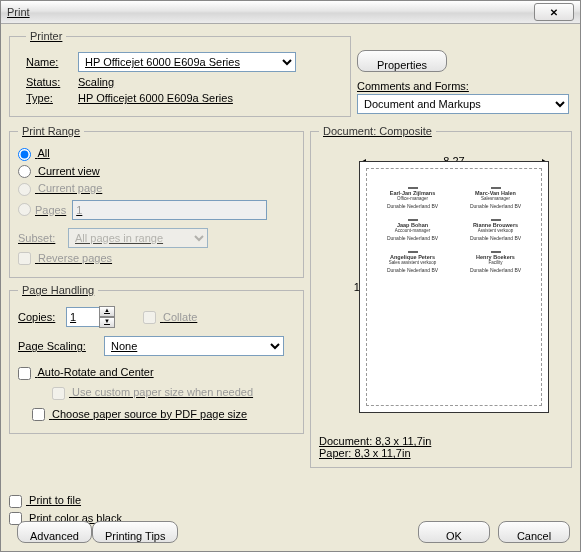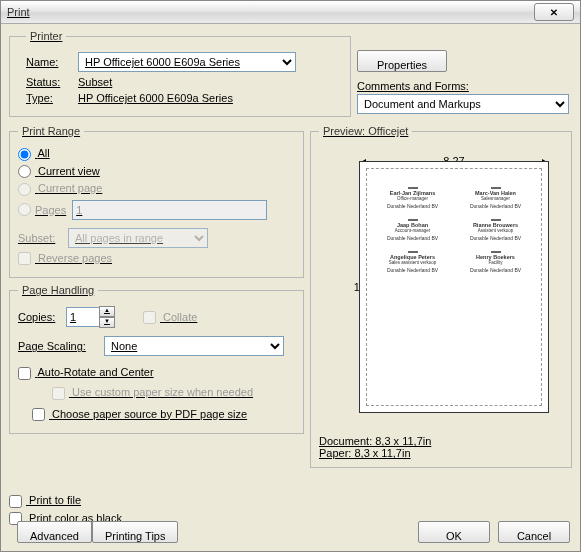--- a/index.html
+++ b/index.html
@@ -75,21 +75,21 @@
     font-size:11px;
     padding:0 3px;
     box-sizing:border-box;
   }
   button.btn {
     border:1px solid #888;
     background:linear-gradient(#fdfdfd,#e4e4e4);
     height:22px;
     font-size:11px;
     padding:8px 12px;
-    border-radius:2px;
+    border-radius:8px;
   }
   .disabled, .disabled * { color:#9a9a9a !important; }
   input[disabled].txt, select[disabled].combo {
     background:#efefef;
     color:#9a9a9a;
   }
   .top-row { display:flex; }
   .printer-box { flex:1; margin-right:6px;padding-left:16px; }
   .right-col { width:215px; padding-top:20px; }
   .grp-label { margin:2px 0 2px 0; }
@@ -193,21 +193,21 @@
       <fieldset class="printer-box">
         <legend>Printer</legend>
         <div class="row">
           <span class="lbl">Name:</span>
           <select class="combo" style="width:218px">
             <option>HP Officejet 6000 E609a Series</option>
           </select>
         </div>
         <div class="row">
           <span class="lbl">Status:</span>
-          <span>Subset</span>
+          <span>Scaling</span>
         </div>
         <div class="row">
           <span class="lbl">Type:</span>
           <span>HP Officejet 6000 E609a Series</span>
         </div>
       </fieldset>
       <div class="right-col">
         <div style="text-align:left;margin-bottom:8px">
           <button class="btn" style="width:90px">Properties</button>
         </div>
@@ -298,21 +298,21 @@
           <div class="row" style="margin-top:8px;margin-left:14px">
             <label>
               <input type="checkbox" style="">
               <span>Choose paper source by PDF page size</span>
             </label>
           </div>
         </fieldset>
       </div>
 
       <fieldset class="prev-box" style="padding-bottom:8px;">
-        <legend>Preview: Officejet</legend>
+        <legend>Document: Composite</legend>
         <div class="preview">
           <div class="dim-h">
             <span class="arrow-l"></span>
             <span class="line"></span>
             <span class="num">8,27</span>
             <span class="line"></span>
             <span class="arrow-r"></span>
           </div>
           <div class="dim-v">
             <span class="arrow-u"></span>

